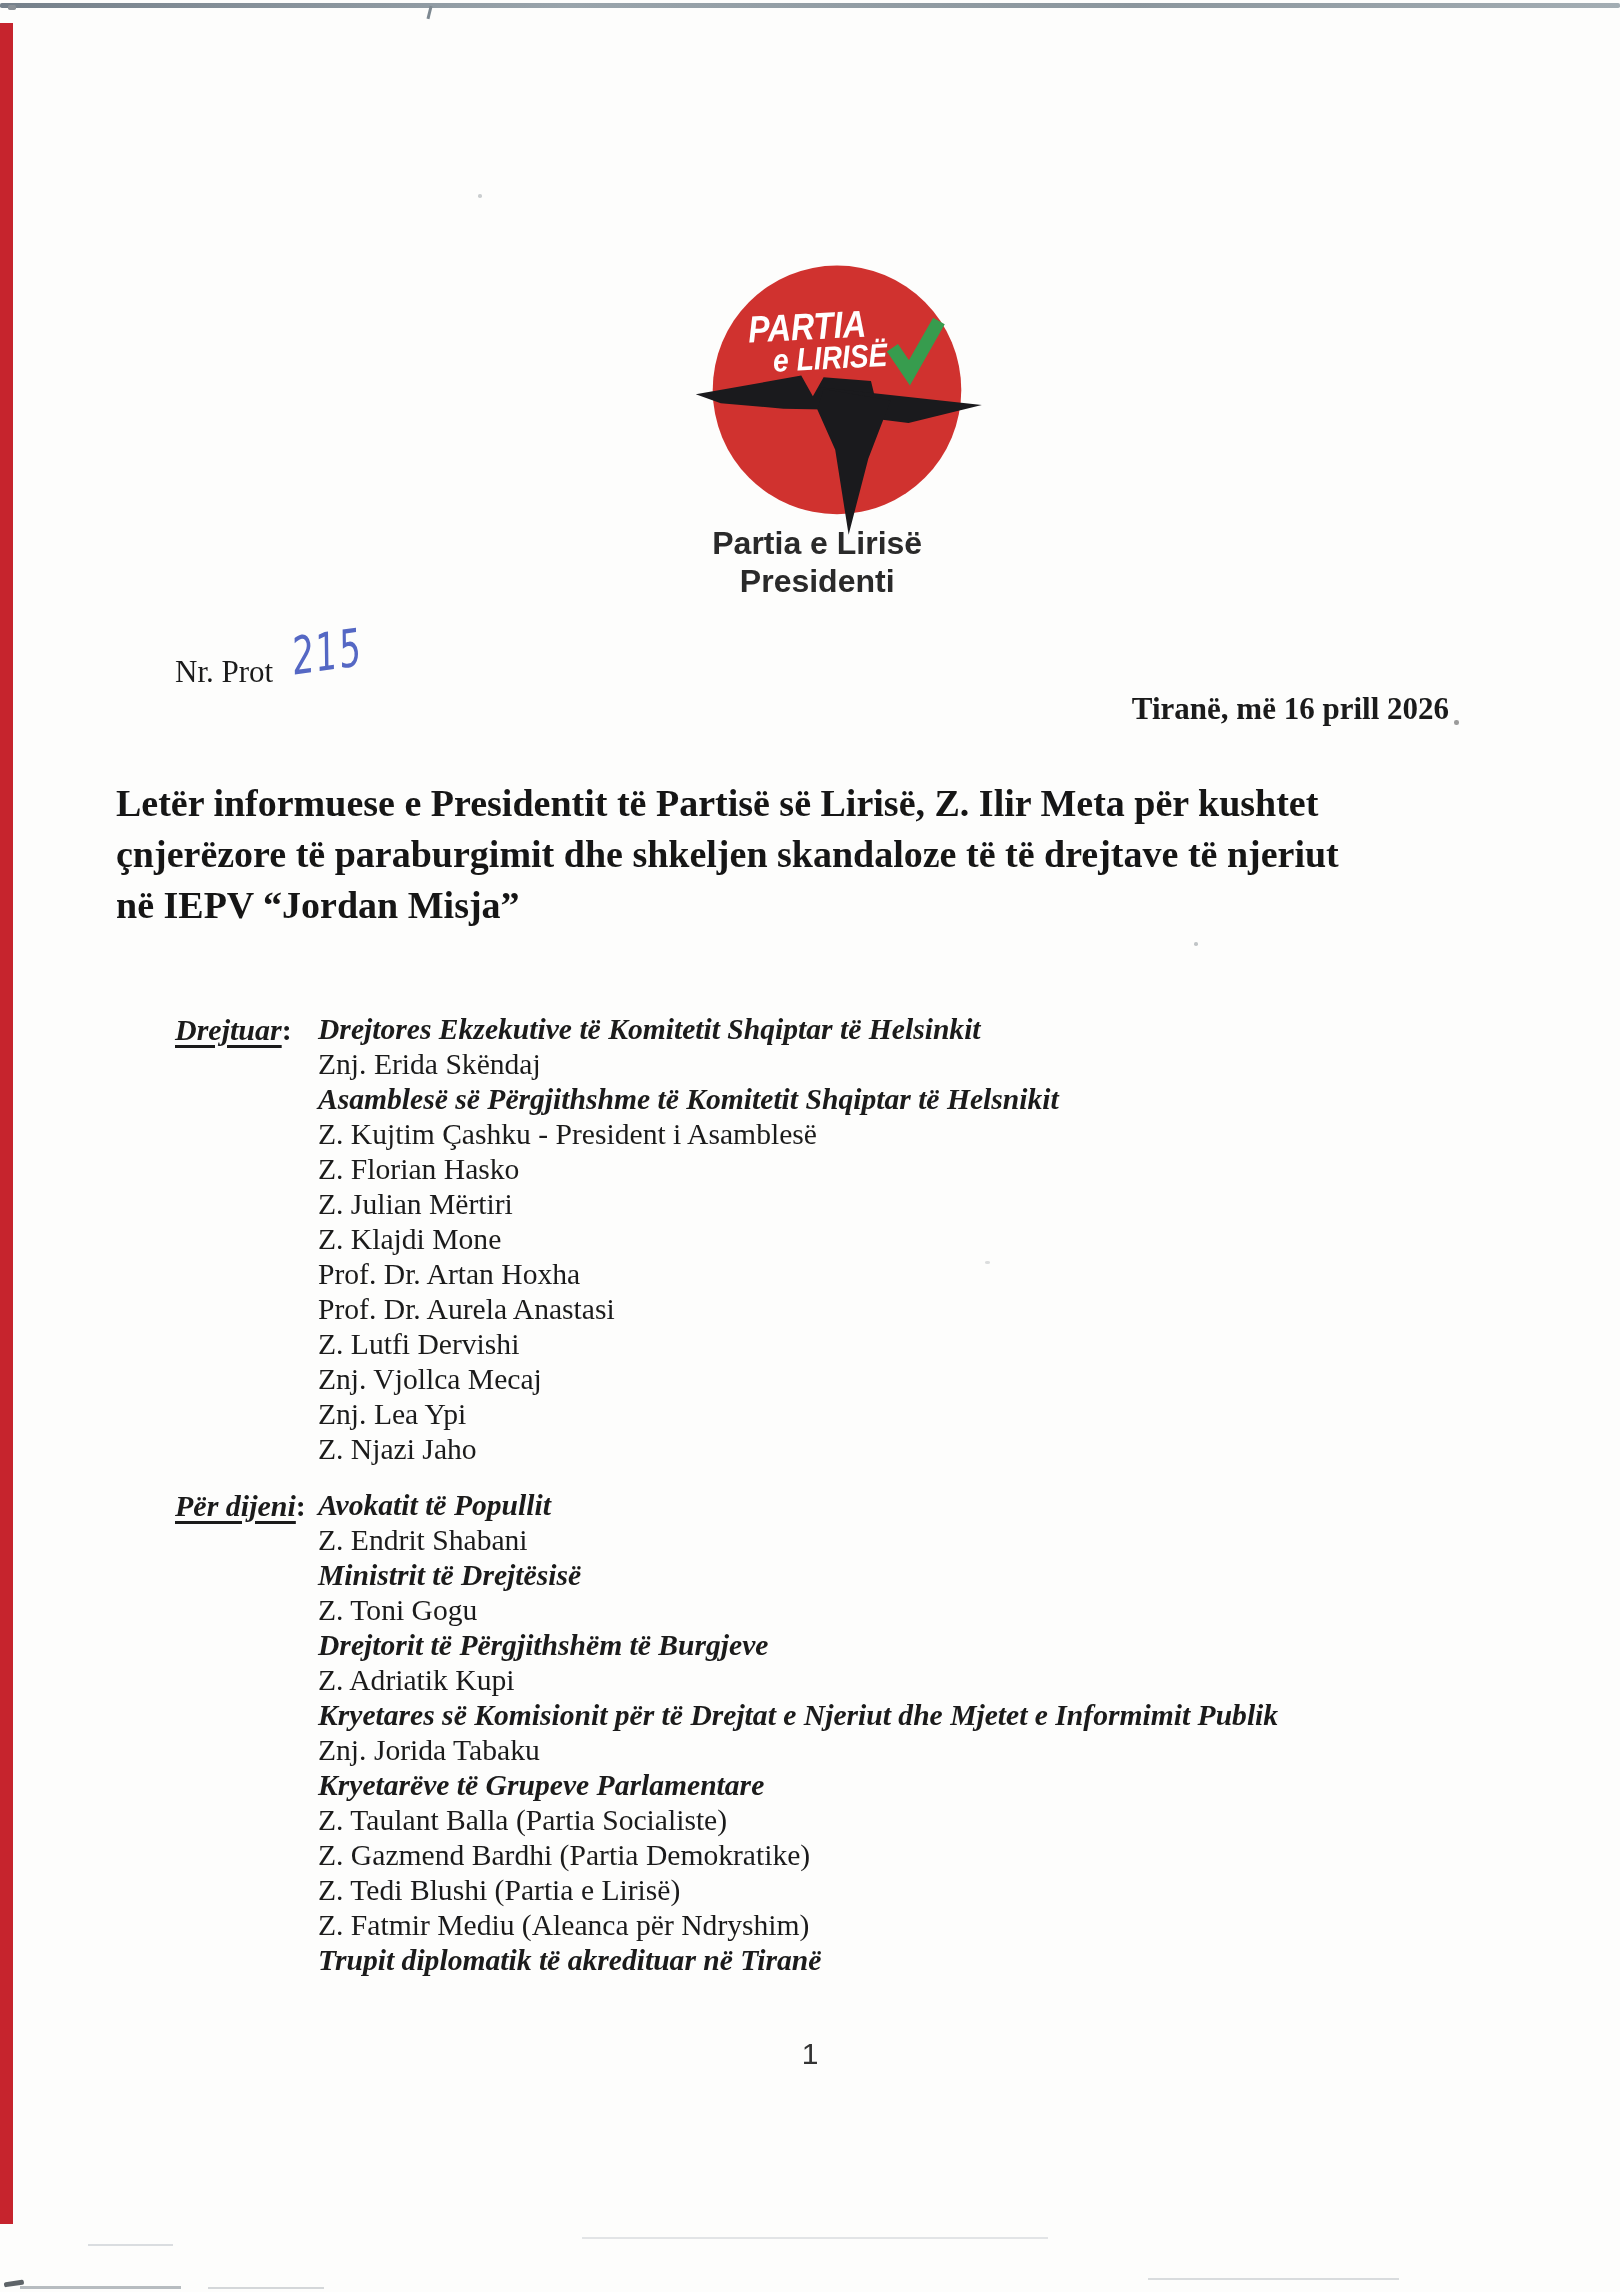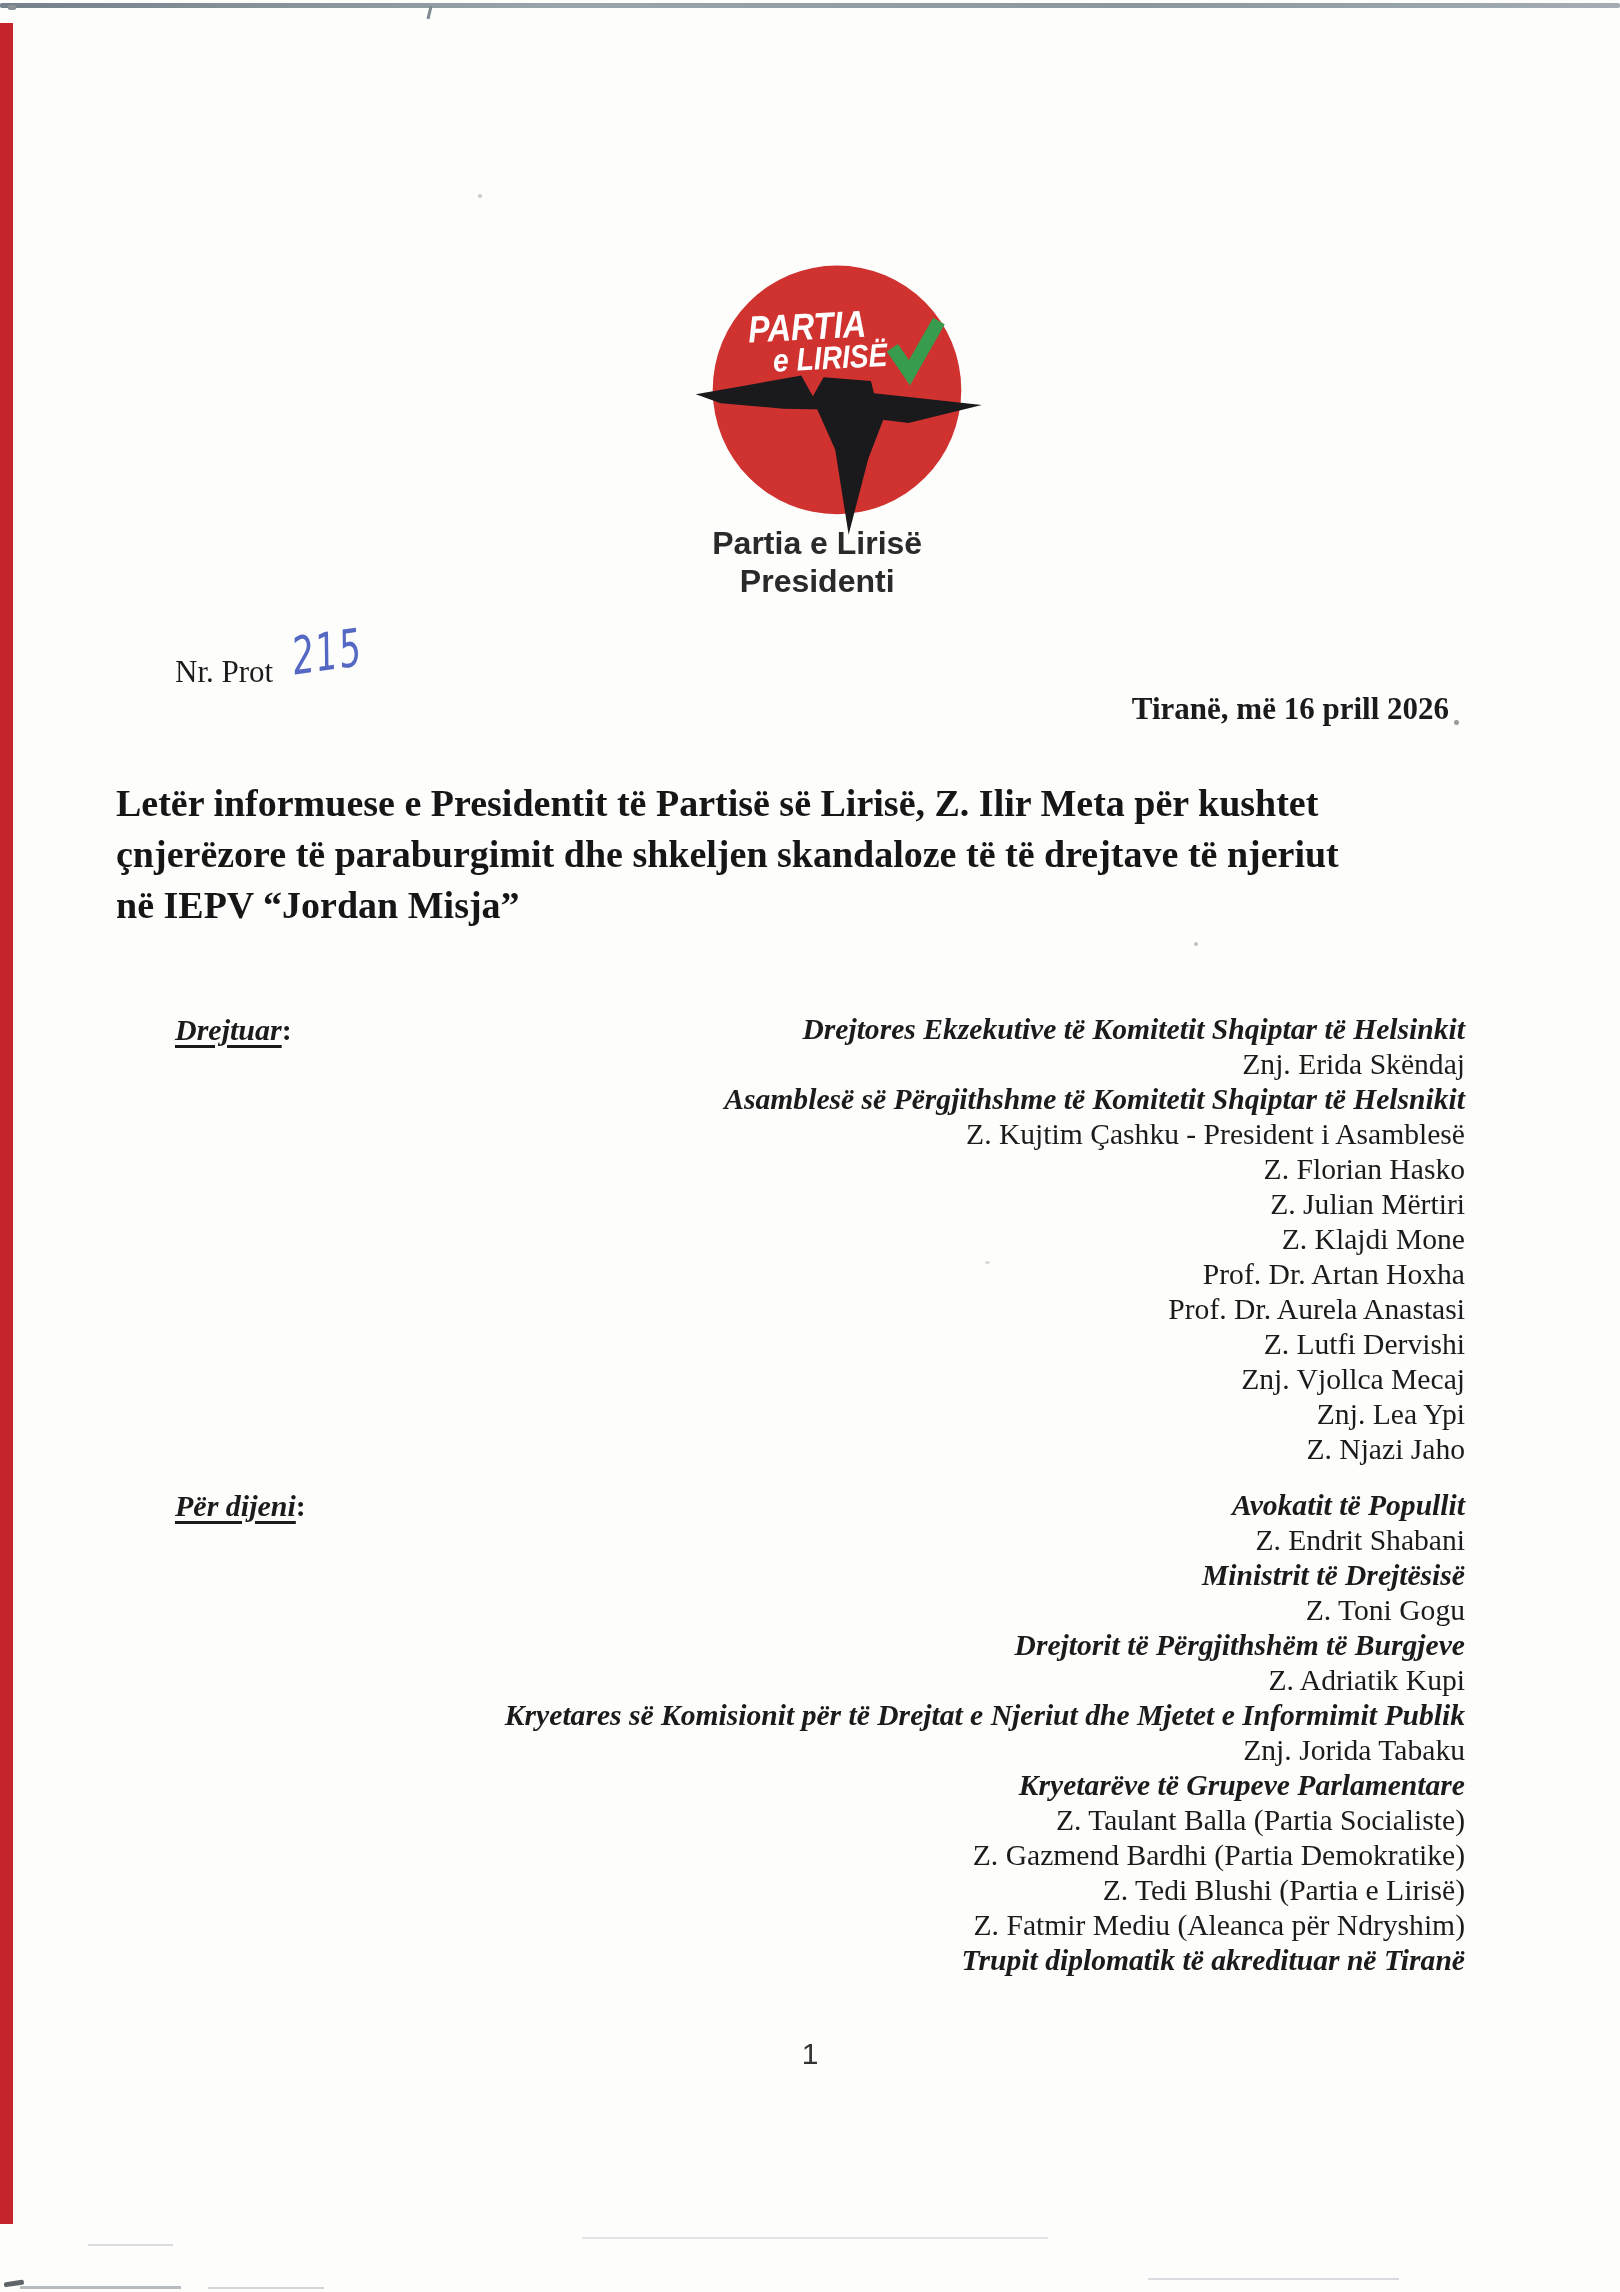--- a/index.html
+++ b/index.html
@@ -41,24 +41,24 @@
   .date-line{position:absolute;right:171px;top:663px;font-weight:bold;font-size:31px;margin-top:28px;}
   .date-dot{position:absolute;left:1454px;top:720px;width:4.5px;height:4.5px;background:#9b9b9b;border-radius:50%;}
 
   
   .doc-title{position:absolute;left:116px;right:116px;top:778px;text-align:left;
     font-weight:bold;font-size:38px;line-height:51px;white-space:pre-line;color:#161616;}
 
   
   .sections{position:absolute;left:175px;top:1012px;width:1290px;}
   .section{display:flex;align-items:flex-start;}
-  .section + .section{margin-top:20.6px;gap:30px;}
+  .section + .section{margin-top:20.6px;}
   .sec-label{flex:0 0 143px;font-weight:bold;font-size:30px;line-height:35px;white-space:nowrap;}
   .sec-label .u{text-decoration:underline;text-decoration-thickness:2.7px;text-underline-offset:4.5px;font-style:italic;}
-  .sec-items{flex:1;text-align:right;}
+  .sec-items{flex:1;}
   .item{font-size:29.6px;line-height:35px;}
   .item.em{font-weight:bold;font-style:italic;}
 
   
   .page-num{position:absolute;left:0;right:0;top:2037px;text-align:center;
     font-family:"Liberation Sans", sans-serif;font-size:30px;color:#333;}
 </style>
 </head>
 <body>
 

